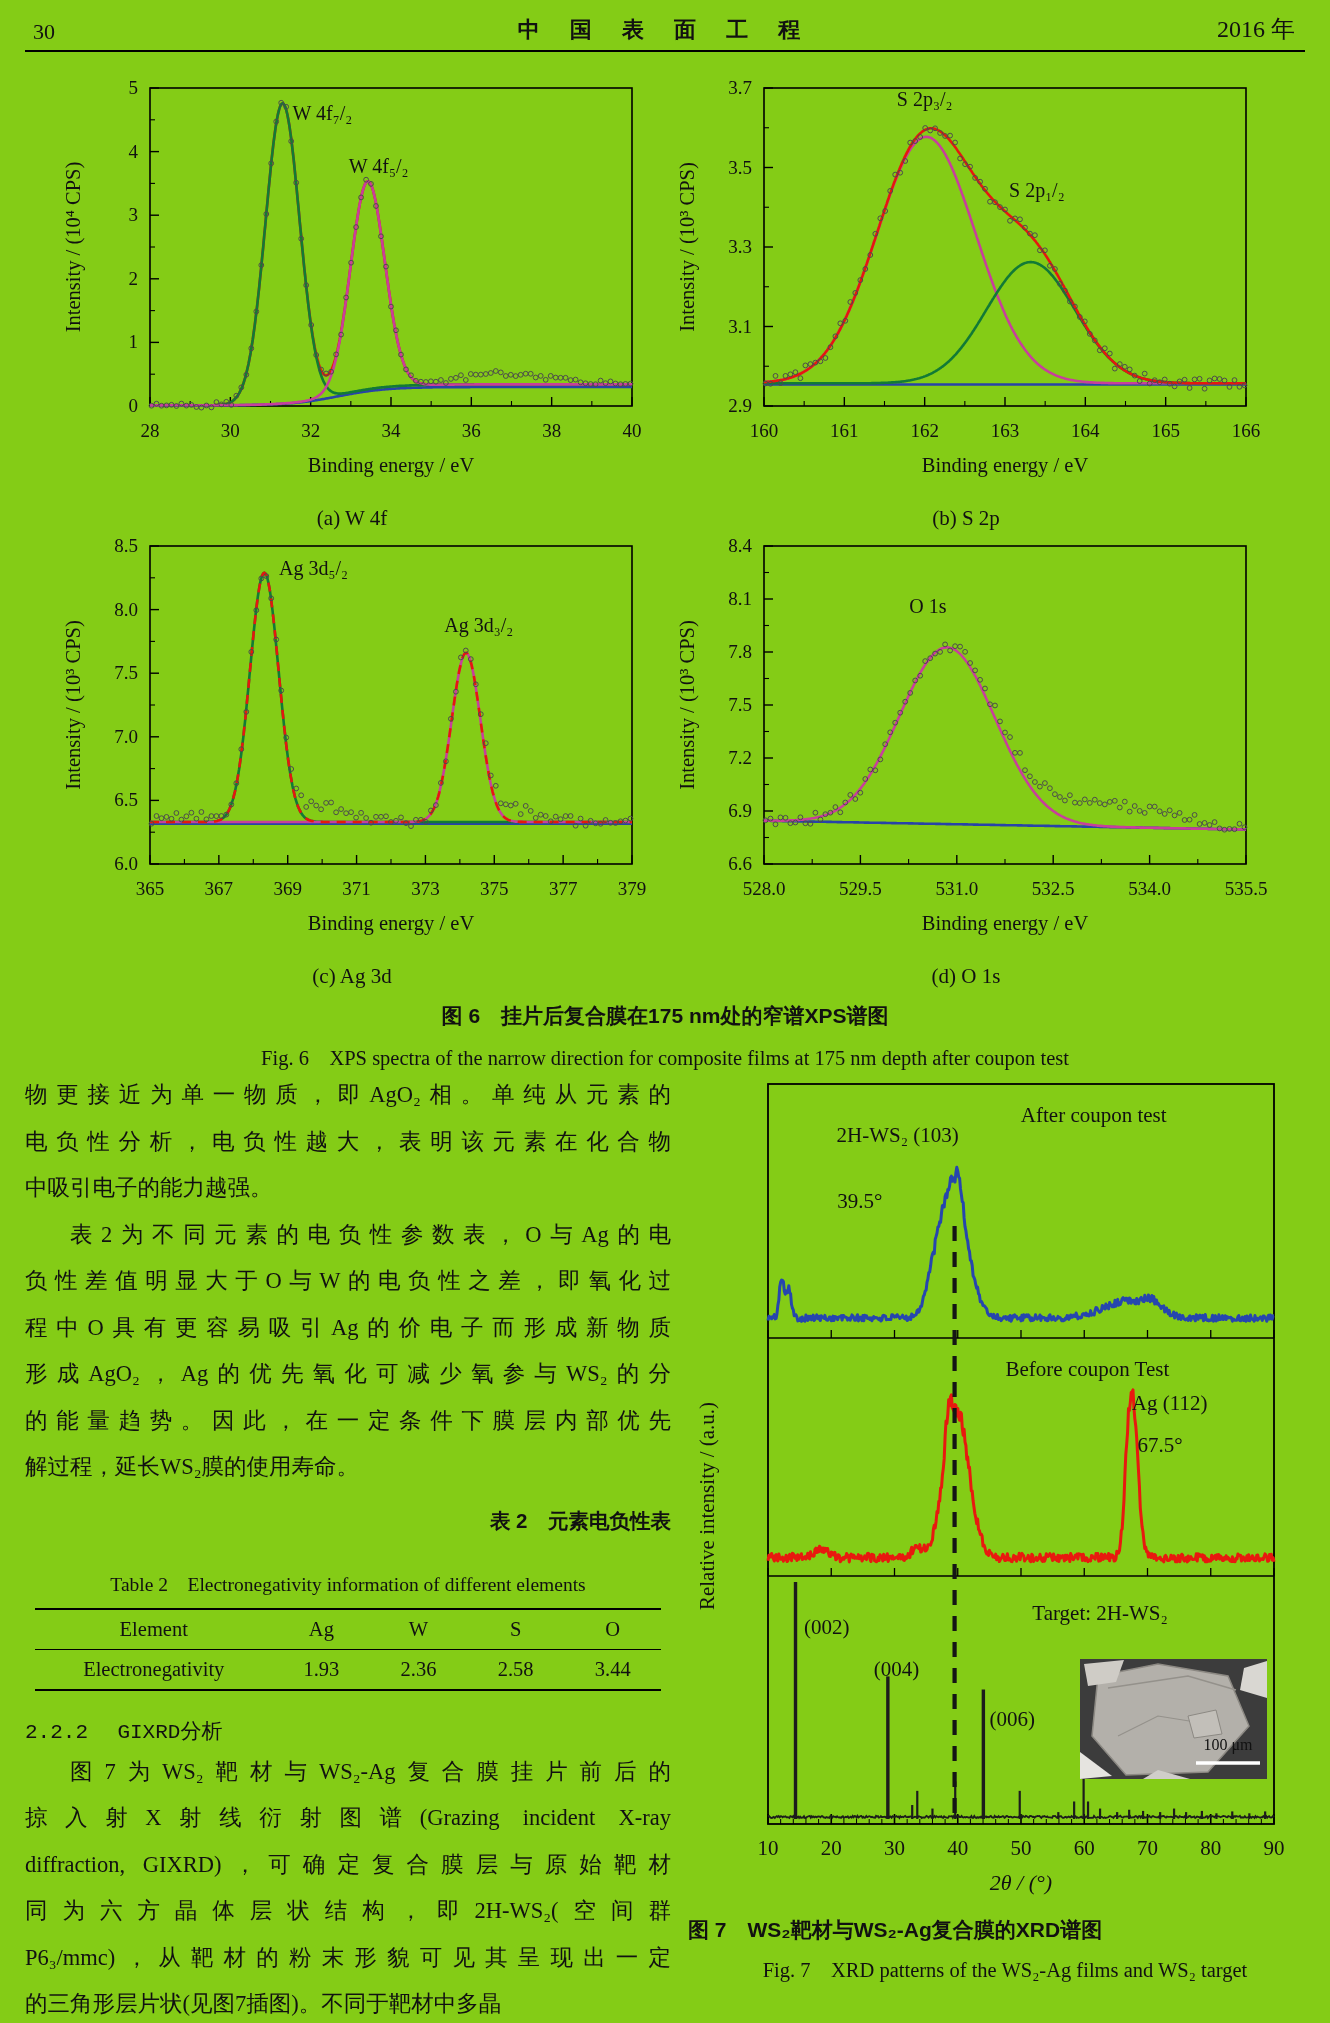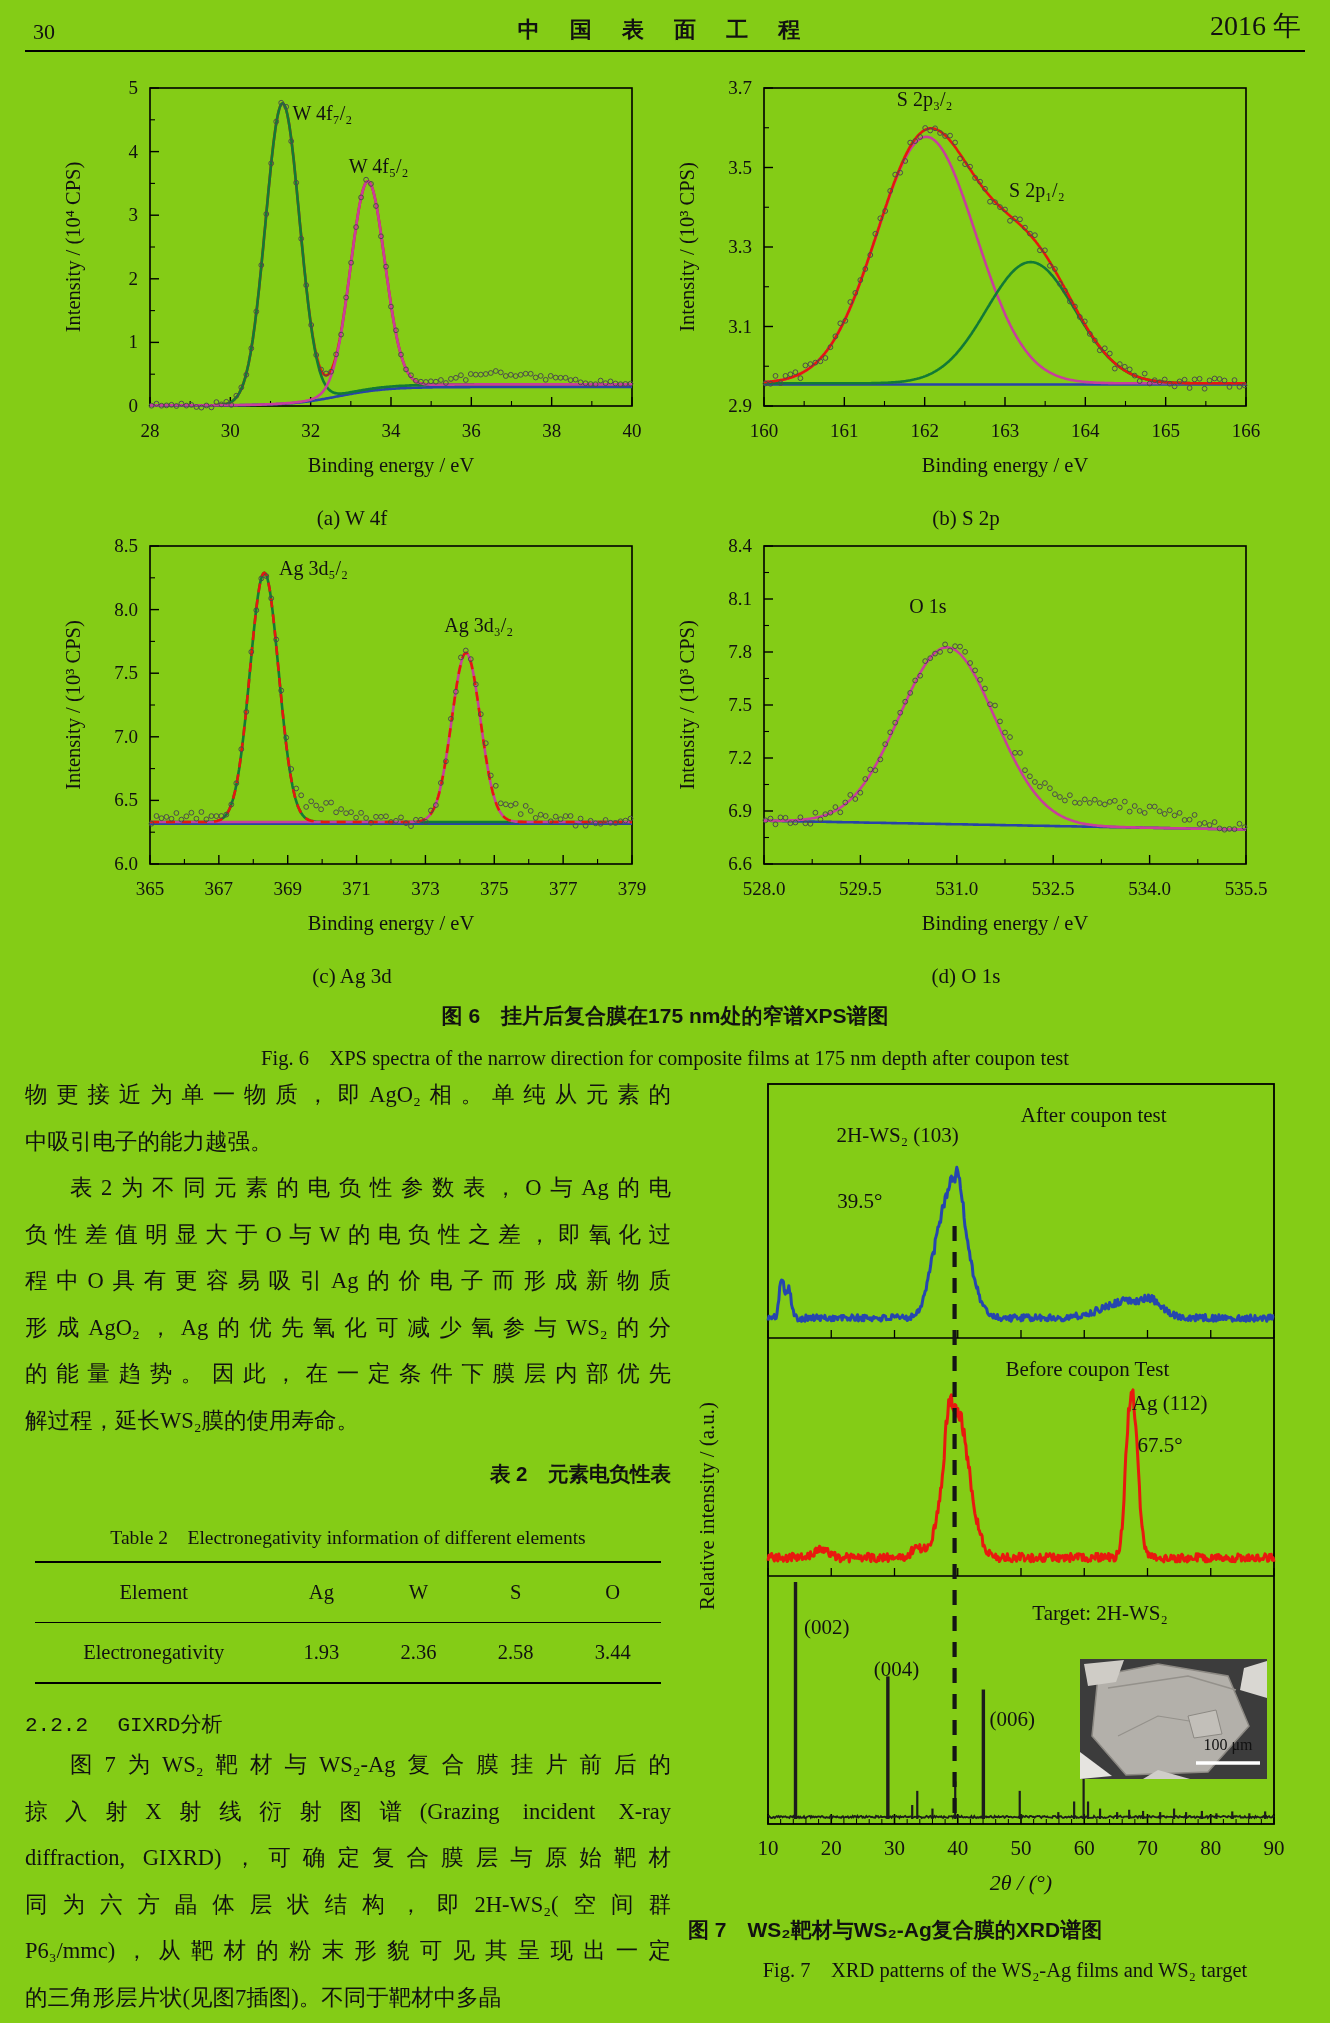--- a/index.html
+++ b/index.html
@@ -5,21 +5,21 @@
   html,body{margin:0;padding:0;background:#ffffff;}
   body{width:1330px;height:2023px;position:relative;overflow:hidden;
        font-family:"Liberation Serif",serif;color:#111;}
   .page{position:absolute;inset:0;background:#84cc16;}
 
   
   .hdr{position:absolute;left:25px;right:25px;top:10px;height:40px;border-bottom:2.4px solid #000;}
   .hdr .pgnum{position:absolute;left:8px;bottom:5px;font-size:22px;}
   .hdr .jtitle{position:absolute;left:0;right:0;bottom:5px;text-align:center;
                font-family:"Liberation Sans",sans-serif;font-weight:bold;font-size:22px;letter-spacing:12px;}
-  .hdr .pyear{position:absolute;right:4px;bottom:5px;font-size:28px;}
+  .hdr .pyear{position:absolute;right:10px;bottom:5px;font-size:24px;}
 
   
   .fig6{position:absolute;top:58px;left:0;width:1330px;height:1010px;}
   .cell{position:absolute;width:612px;margin:0;}
   #cell-a{left:46px;top:10px}
   #cell-b{left:660px;top:10px}
   #cell-c{left:46px;top:468px}
   #cell-d{left:660px;top:468px}
   .cell svg{display:block}
   .cell figcaption{text-align:center;font-size:21px;margin-top:12px;}
@@ -31,21 +31,21 @@
   .leftcol{position:absolute;left:25px;top:1072px;width:646px;}
   .ln{font-size:22.5px;line-height:46.5px;text-align:justify;text-align-last:justify;}
   .ln.end{text-align-last:left;}
   .ln.ind{text-indent:2em;}
   .t2zh{text-align:right;font-family:"Liberation Sans",sans-serif;font-weight:bold;
         font-size:20.5px;margin-top:16px;margin-bottom:8px;}
   .t2en{text-align:center;font-size:19.5px;margin-bottom:10px;margin-top:36px;}
   table.t2{width:97%;margin:0 auto;border-collapse:collapse;
            border-top:2.6px solid #000;border-bottom:2.6px solid #000;font-size:20.5px;}
   table.t2 thead tr{border-bottom:1.4px solid #000;}
-  table.t2 th,table.t2 td{font-weight:normal;text-align:center;padding:18px 2px;}
+  table.t2 th,table.t2 td{font-weight:normal;text-align:center;padding:8px 2px;}
   table.t2 th:first-child,table.t2 td:first-child{width:38%;}
   .sech{font-size:21px;margin-top:26px;margin-bottom:4px;font-family:Liberation Mono, monospace;}
   .sech .gap{display:inline-block;width:1.4em;}
 
   .rightcol{position:absolute;left:688px;top:1076px;width:634px;}
   .f7zh{text-align:left;font-family:"Liberation Sans",sans-serif;font-weight:bold;
         font-size:21px;margin-top:4px;}
   .f7en{text-align:center;font-size:20.5px;margin-top:12px;}
 
   svg text{font-family:"Liberation Serif",serif;fill:#111;}
@@ -650,20 +650,21 @@
           <text x="267.87999999999704" y="87.13333333333345" font-size="20" text-anchor="middle">O 1s</text>
         </svg>
       <figcaption>(d) O 1s</figcaption>
     </figure>
     <div class="f6zh">图 6　挂片后复合膜在175 nm处的窄谱XPS谱图</div>
     <div class="f6en">Fig. 6　XPS spectra of the narrow direction for composite films at 175 nm depth after coupon test</div>
   </section>
 
   <div class="leftcol">
     <div class="ln">物更接近为单一物质，即AgO₂相。单纯从元素的</div>
+    <div class="ln">电负性分析，电负性越大，表明该元素在化合物</div>
     <div class="ln end">中吸引电子的能力越强。</div>
 
     <div class="ln ind">表2为不同元素的电负性参数表，O与Ag的电</div>
     <div class="ln">负性差值明显大于O与W的电负性之差，即氧化过</div>
     <div class="ln">程中O具有更容易吸引Ag的价电子而形成新物质</div>
     <div class="ln">形成AgO₂，Ag的优先氧化可减少氧参与WS₂的分</div>
     <div class="ln">的能量趋势。因此，在一定条件下膜层内部优先</div>
     <div class="ln end">解过程，延长WS₂膜的使用寿命。</div>
 
     <div class="t2zh">表 2　元素电负性表</div>

